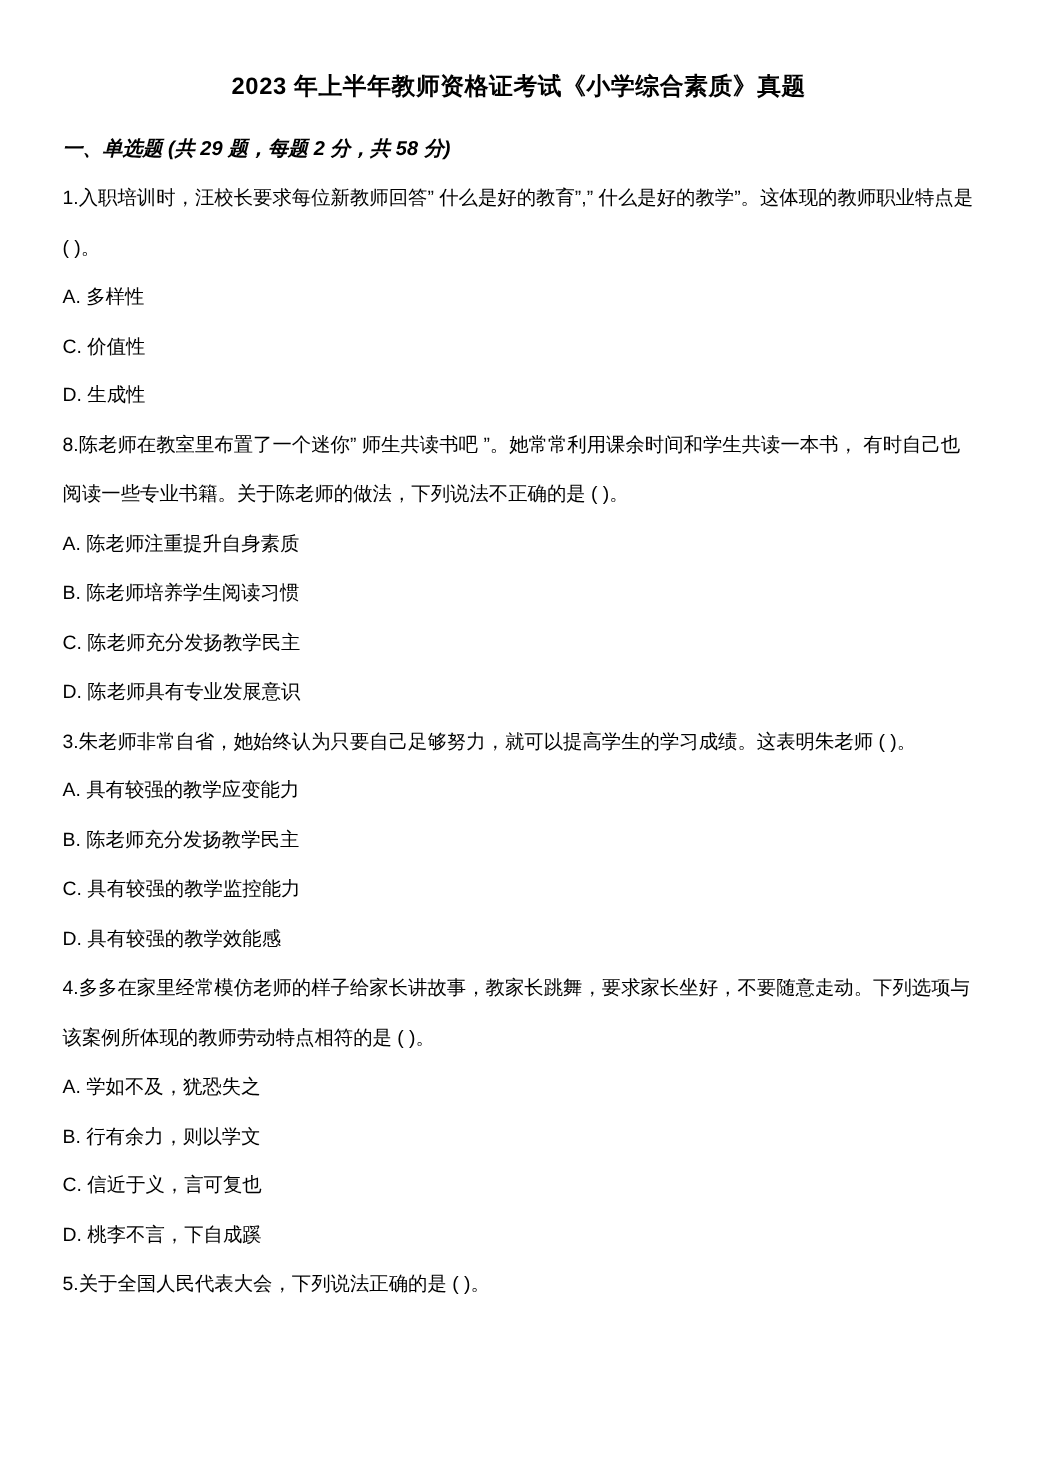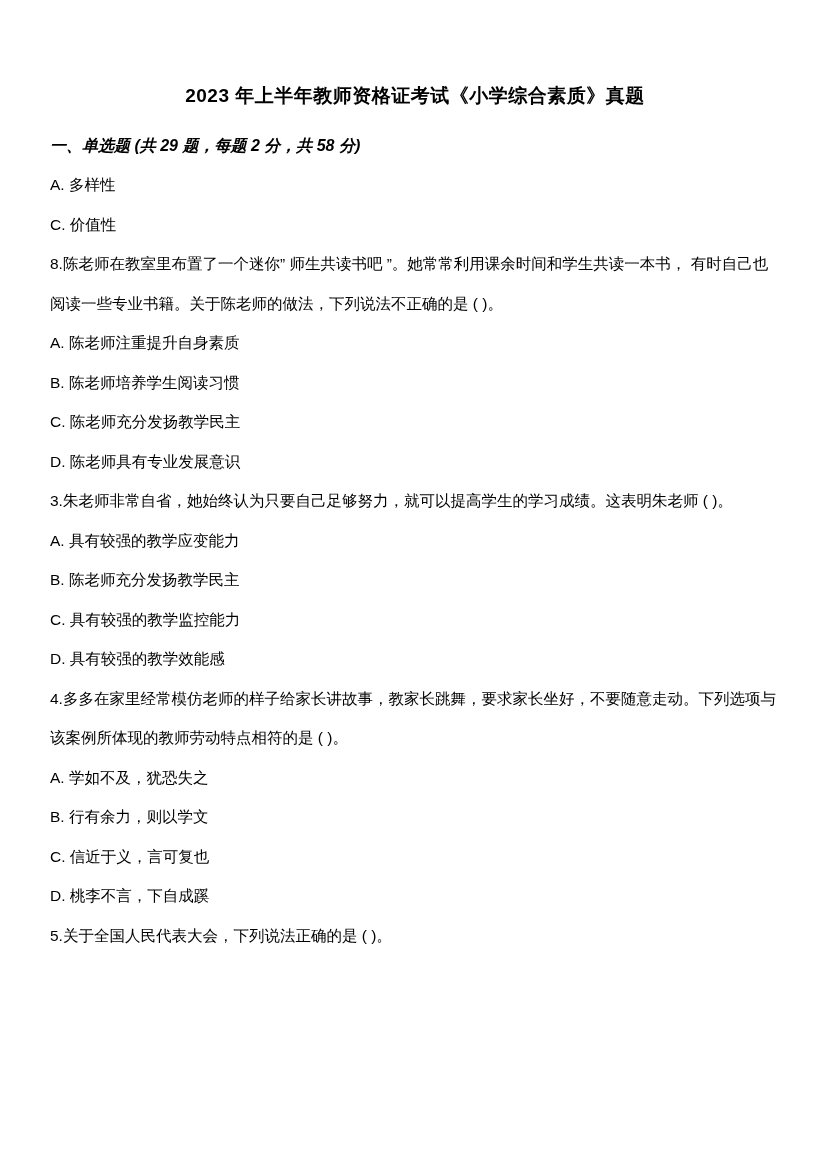--- a/index.html
+++ b/index.html
@@ -8,21 +8,21 @@
     background: #ffffff;
   }
   body {
     width: 830px;
     height: 1175px;
     overflow: hidden;
     font-family: "Liberation Sans", "DejaVu Sans", sans-serif;
     color: #000000;
   }
   .doc {
-    padding: 76px 50px 0 50px;
+    padding: 50px 50px 0 50px;
     box-sizing: border-box;
     width: 830px;
   }
   .doc-title {
     margin: 0;
     font-size: 19px;
     font-weight: 700;
     line-height: 39.5px;
     text-align: center;
     letter-spacing: 0.5px;
@@ -45,22 +45,24 @@
 </style>
 </head>
 <body>
 
 <div class="doc">
 
   <h1 class="doc-title">2023 年上半年教师资格证考试《小学综合素质》真题</h1>
 
   <h2 class="section-heading">一、单选题 (共 29 题，每题 2 分，共 58 分)</h2>
 
+  <p class="q-text">1.入职培训时，汪校长要求每位新教师回答” 什么是好的教育”,” 什么是好的教学”。这体现的教师职业特点是 ( )。</p>
   <p class="opt">A. 多样性</p>
   <p class="opt">C. 价值性</p>
+  <p class="opt">D. 生成性</p>
 
   <p class="q-text">8.陈老师在教室里布置了一个迷你” 师生共读书吧 ”。她常常利用课余时间和学生共读一本书， 有时自己也阅读一些专业书籍。关于陈老师的做法，下列说法不正确的是 ( )。</p>
   <p class="opt">A. 陈老师注重提升自身素质</p>
   <p class="opt">B. 陈老师培养学生阅读习惯</p>
   <p class="opt">C. 陈老师充分发扬教学民主</p>
   <p class="opt">D. 陈老师具有专业发展意识</p>
 
   <p class="q-text">3.朱老师非常自省，她始终认为只要自己足够努力，就可以提高学生的学习成绩。这表明朱老师 ( )。</p>
   <p class="opt">A. 具有较强的教学应变能力</p>
   <p class="opt">B. 陈老师充分发扬教学民主</p>

